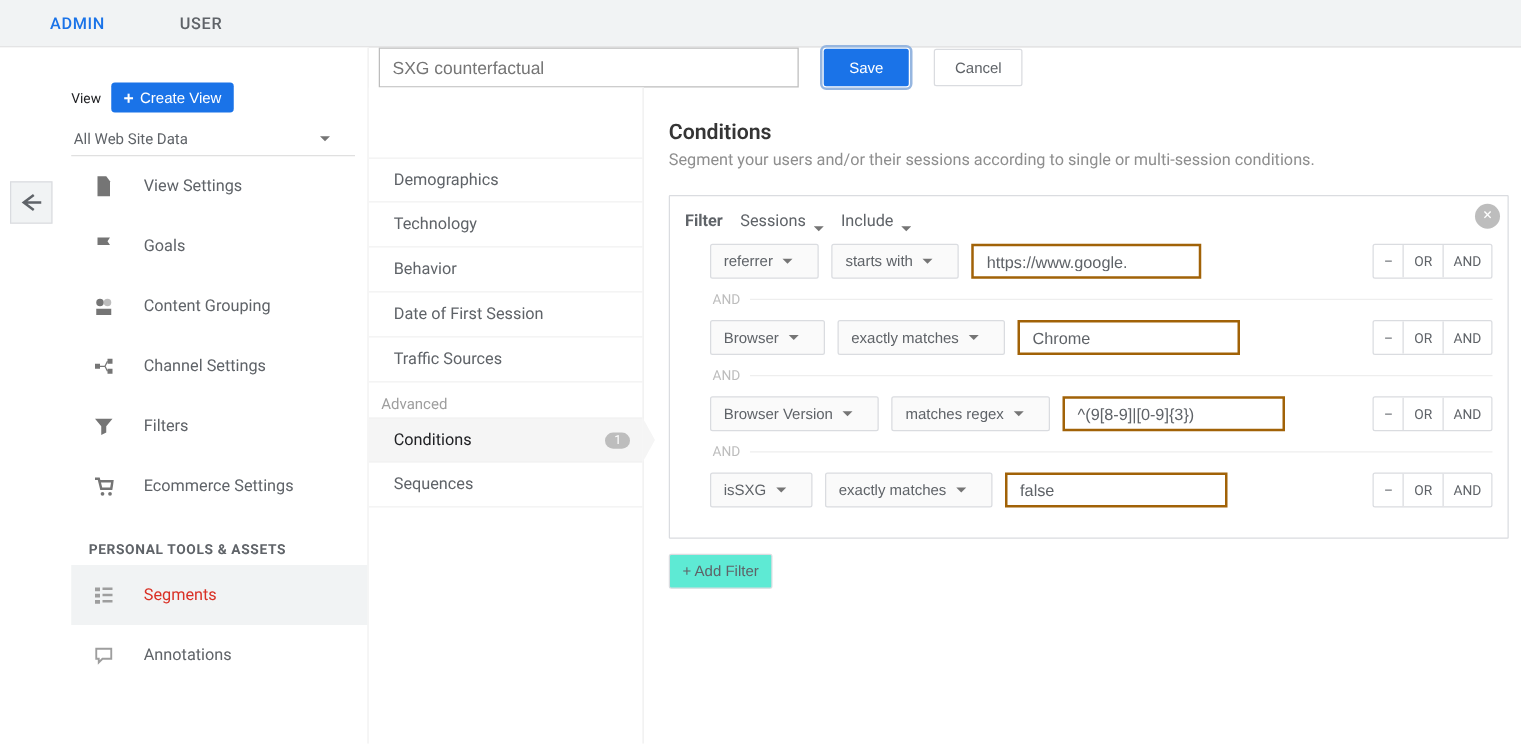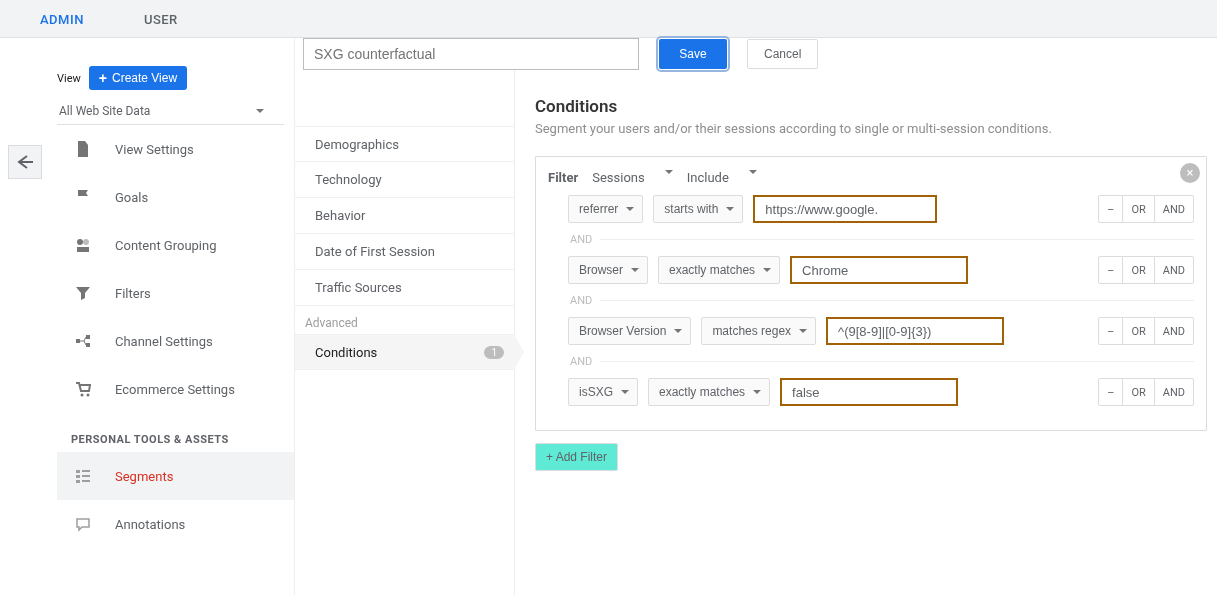--- a/index.html
+++ b/index.html
@@ -33,24 +33,24 @@
 .col3{flex:1;padding:20px 10px 0 20px;position:relative;overflow:hidden}
 .name-input{width:336px;height:32px;border:1px solid #bdbdbd;font-size:14px;padding:2px 10px;color:#757575}
 .save-btn{background:#1a73e8;color:#fff;border:none;height:30px;width:68px;border-radius:2px;font-size:12px;font-weight:500;cursor:pointer;outline:2px solid #96b6e0;outline-offset:1px}
 .cancel-btn{background:#fff;color:#5f6368;border:1px solid #dadce0;height:30px;padding:0 16px;border-radius:2px;font-size:12px;cursor:pointer}
 .cond-title{font-size:17px;font-weight:600;color:#353535;margin-top:6px}
 .cond-sub{font-size:13px;color:#8e8e8e;margin-top:5px}
 .cond-box{border:1px solid #dadce0;margin-top:20px;padding:10px 12px 14px;border-radius:1px;position:relative}
 .close-x{position:absolute;right:6px;top:6px;width:20px;height:20px;border-radius:50%;background:#bdbdbd;color:#fff;font-size:13px;line-height:20px;text-align:center;cursor:pointer}
 .cond-hdr{display:flex;align-items:center;gap:14px;font-size:13px;color:#5f6368;margin:3px 0 10px}
 .cond-hdr b{color:#5f6368;font-weight:700}
-.drop{display:inline-flex;align-items:flex-start;gap:20px;cursor:pointer}
+.drop{display:inline-flex;align-items:flex-end;gap:6px;cursor:pointer}
 .caret{border-top:4px solid #757575;border-left:4px solid transparent;border-right:4px solid transparent;display:inline-block}
 .row{display:flex;align-items:center;gap:10px;margin:10px 0;padding-left:20px}
-.sel-btn{border:1px solid #dadce0;background:#fafafa;color:#5f6368;height:28px;padding:0 8px 0 10px;font-size:12px;display:inline-flex;align-items:center;gap:8px;cursor:pointer;border-radius:2px}
+.sel-btn{border:1px solid #dadce0;background:#fafafa;color:#5f6368;height:28px;padding:0 20px 0 10px;font-size:12px;display:inline-flex;align-items:center;gap:8px;cursor:pointer;border-radius:2px}
 .inp{border:2px solid #a16207;height:28px;padding:0 10px;font-size:13px;color:#5f6368;width:184px}
 .inp.wide{width:178px}
 .logic{margin-left:auto;display:flex;align-items:center;border:1px solid #dadce0;border-radius:2px;height:28px;overflow:hidden}
 .logic span{padding:0 8px;font-size:11px;color:#5f6368;height:100%;display:flex;align-items:center;border-right:1px solid #dadce0}
 .logic span:last-child{border-right:none}
 .and-sep{display:flex;align-items:center;gap:8px;font-size:11px;color:#bdbdbd;margin:2px 0 2px 22px}
 .and-sep .ln{flex:1;height:1px;background:#eee}
 .add-filter{margin-top:12px;border:1px solid #dadce0;background:#5eead4;padding:6px 10px;font-size:12px;color:#5f6368;cursor:pointer;border-radius:2px}
 svg{display:block}
 </style>
@@ -105,35 +105,35 @@
               <circle cx="5" cy="5" r="3" fill="#757575"></circle>
               <circle cx="11" cy="5" r="3" fill="#bdbdbd"></circle>
               <rect x="2" y="10" width="12" height="5" fill="#757575"></rect>
             </svg>
           </span>
         <span>Content Grouping</span>
       </div>
       <div class="nav-item">
         <span class="ic">
             <svg width="16" height="16">
-              <path d="M1 2h14l-5 6v5l-4 2v-7z" fill="#757575"></path>
-            </svg>
-          </span>
-        <span>Filters</span>
-      </div>
-      <div class="nav-item">
-        <span class="ic">
-            <svg width="16" height="16">
               <rect x="1" y="6" width="4" height="4" fill="#757575"></rect>
               <rect x="11" y="2" width="4" height="4" fill="#757575"></rect>
               <rect x="11" y="10" width="4" height="4" fill="#757575"></rect>
               <path d="M5 8h4M9 8l2-4M9 8l2 4" stroke="#757575" fill="none"></path>
             </svg>
           </span>
         <span>Channel Settings</span>
+      </div>
+      <div class="nav-item">
+        <span class="ic">
+            <svg width="16" height="16">
+              <path d="M1 2h14l-5 6v5l-4 2v-7z" fill="#757575"></path>
+            </svg>
+          </span>
+        <span>Filters</span>
       </div>
       <div class="nav-item">
         <span class="ic">
             <svg width="16" height="16">
               <path d="M1 2h3l2 8h8l1-6H5" stroke="#757575" fill="none" stroke-width="2"></path>
               <circle cx="7" cy="14" r="1.5" fill="#757575"></circle>
               <circle cx="13" cy="14" r="1.5" fill="#757575"></circle>
             </svg>
           </span>
         <span>Ecommerce Settings</span>
@@ -175,20 +175,21 @@
           <div class="col2-item">Technology</div>
           <div class="col2-item">Behavior</div>
           <div class="col2-item">Date of First Session</div>
           <div class="col2-item">Traffic Sources</div>
         </div>
         <div class="adv-hdr">Advanced</div>
         <div class="col2-item sel" style="border-top:1px solid #f1f1f1">
           <span>Conditions</span>
           <span class="badge">1</span>
         </div>
+        <div class="col2-item">Sequences</div>
       </div>
 
       <div class="col3">
         <div class="cond-title">Conditions</div>
         <div class="cond-sub">Segment your users and/or their sessions according to single or multi-session conditions.</div>
 
         <div class="cond-box">
           <div class="close-x">×</div>
           <div class="cond-hdr">
             <b>Filter</b>

